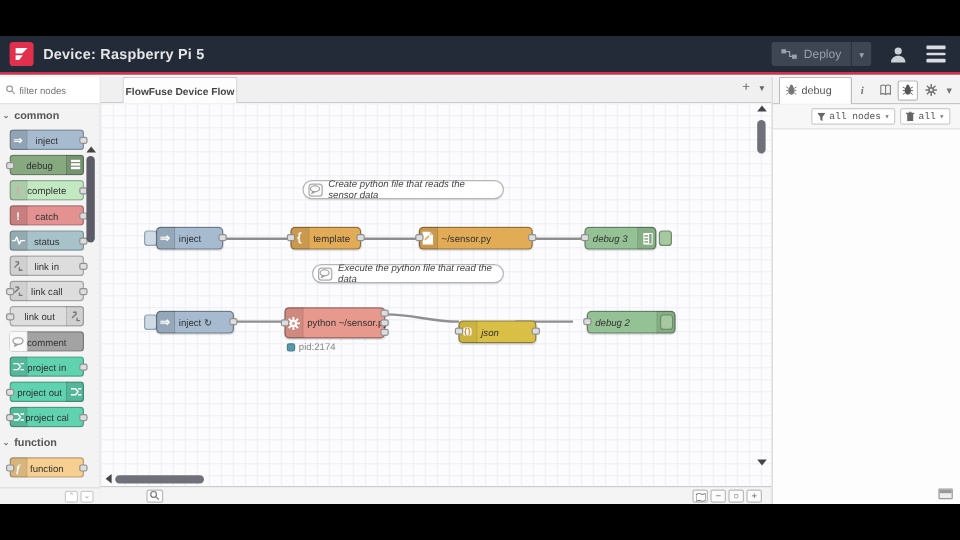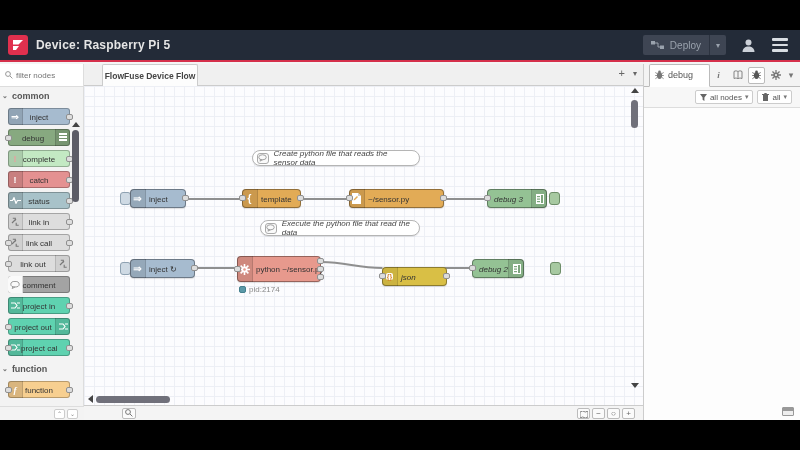--- a/index.html
+++ b/index.html
@@ -90,21 +90,21 @@
 
   
   .sidebar{position:relative;width:157px;height:356px;background:#fff;border-left:1px solid #ccc;}
   .sb-hdr{height:23px;background:#f3f3f3;border-bottom:1px solid #bbb;display:flex;align-items:center;}
   .sb-tab{height:23px;width:62px;margin-left:5px;background:#fff;border:1px solid #bbb;border-bottom:1px solid #fff;
           display:flex;align-items:center;gap:4px;padding-left:5px;font-size:9px;color:#555;border-radius:2px 2px 0 0;}
   .sb-icons{margin-left:auto;display:flex;align-items:center;gap:2px;margin-right:4px;}
   .sb-ib{width:17px;height:17px;display:flex;align-items:center;justify-content:center;color:#777;font-size:9px;border-radius:2px;}
   .sb-ib.active{background:#fff;border:1px solid #bbb;}
   .sb-filter{height:21px;background:#f7f7f7;border-bottom:1px solid #ddd;display:flex;align-items:center;justify-content:flex-end;gap:4px;padding-right:8px;}
-  .fbtn{display:flex;align-items:center;gap:3px;border:1px solid #ccc;background:#fff;border-radius:2px;height:14px;padding:0 4px;font-size:8px;color:#555;}
+  .fbtn{display:flex;align-items:center;gap:3px;border:1px solid #ccc;background:#fff;border-radius:2px;height:14px;padding:0 4px;font-size:8px;color:#555;font-family:Liberation Mono, monospace;}
   .sb-body{position:absolute;top:44px;bottom:0;left:0;right:0;background:#fdfdfd;}
   .console-ico{position:absolute;right:6px;bottom:4px;width:12px;height:9px;border:1px solid #999;border-radius:1px;background:#eee;}
   .console-ico::after{content:"";display:block;height:3px;background:#999;}
   .caret{font-size:7px;color:#777;}
   svg{display:block;}
 </style>
 </head>
 <body>
 
 <div class="screen">
@@ -389,21 +389,21 @@
           <span>pid:2174</span>
         </div>
         <div class="node" style="left:298px;top:181px;width:65px;background:#d9bf45">
           <span class="nicon l" style="background:rgba(0,0,0,.06)">
             <span style="background:#fff;border-radius:2px;padding:0 1px;color:#d6862c;font-size:7px;font-weight:bold">{}</span>
           </span>
           <span class="nlbl" style="font-style:italic">json</span>
           <span class="port l"></span>
           <span class="port r"></span>
         </div>
-        <div class="node" style="left:388px;top:173px;width:52px;background:#94c294">
+        <div class="node" style="left:405px;top:173px;width:74px;background:#94c294">
           <span class="nicon r">
             <svg width="8" height="10" viewBox="0 0 8 10">
                   <rect x="0" y="0" width="8" height="10" fill="#fff"></rect>
                   <rect x="5" y="1" width="2" height="8" fill="#7da57d"></rect>
                   <rect x="1" y="2" width="3" height="1.2" fill="#7da57d"></rect>
                   <rect x="1" y="4.5" width="3" height="1.2" fill="#7da57d"></rect>
                   <rect x="1" y="7" width="3" height="1.2" fill="#7da57d"></rect>
                 </svg>
           </span>
           <span class="nlbl" style="left:6px;right:18px;font-style:italic">debug 2</span>

